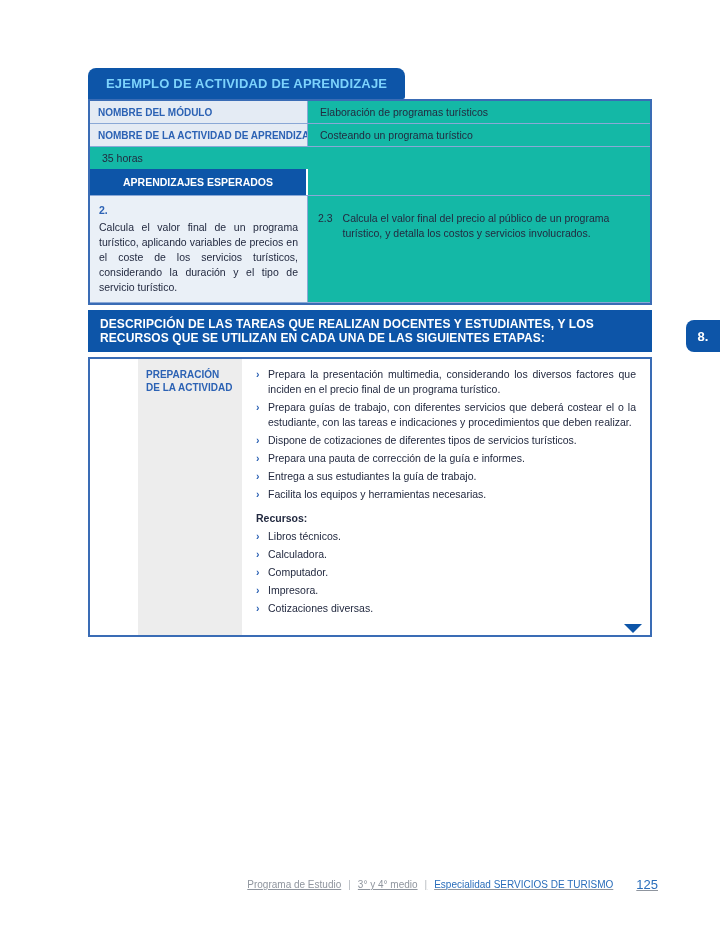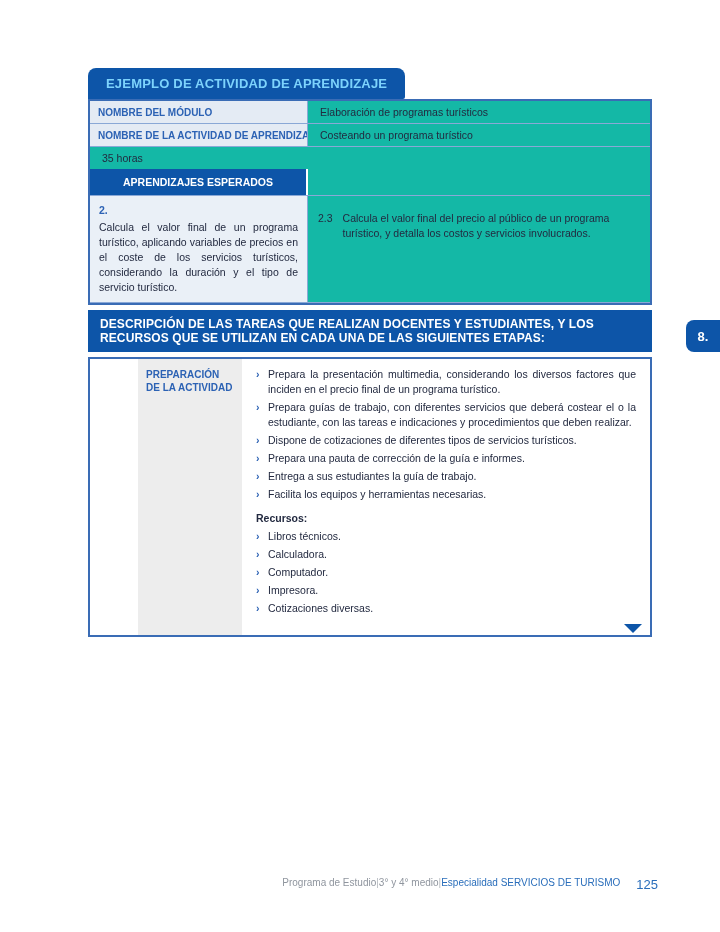--- a/index.html
+++ b/index.html
@@ -86,22 +86,22 @@
     border-top:9px solid var(--accent-blue);
   }
   .side-tab{
     position:absolute;right:0;top:320px;width:34px;height:32px;
     background:var(--accent-blue);border-radius:8px 0 0 8px;
     color:#fff;font-weight:bold;font-size:13px;
     display:flex;align-items:center;justify-content:center;
   }
   .footer{
     position:absolute;top:877px;right:62px;
-    display:flex;align-items:flex-start;gap:0;
-    font-size:10px;color:var(--footer-gray);white-space:nowrap;
+    display:flex;align-items:center;gap:7px;
+    font-size:10px;color:var(--footer-gray);white-space:nowrap;text-decoration:underline;
   }
   .footer .sep{color:#b4b8be;}
   .footer .spec{color:var(--footer-blue);}
   .page-num{color:var(--footer-blue);font-size:13px;margin-left:16px;}
 </style>
 </head>
 <body>
 
 <div class="doc">
 

